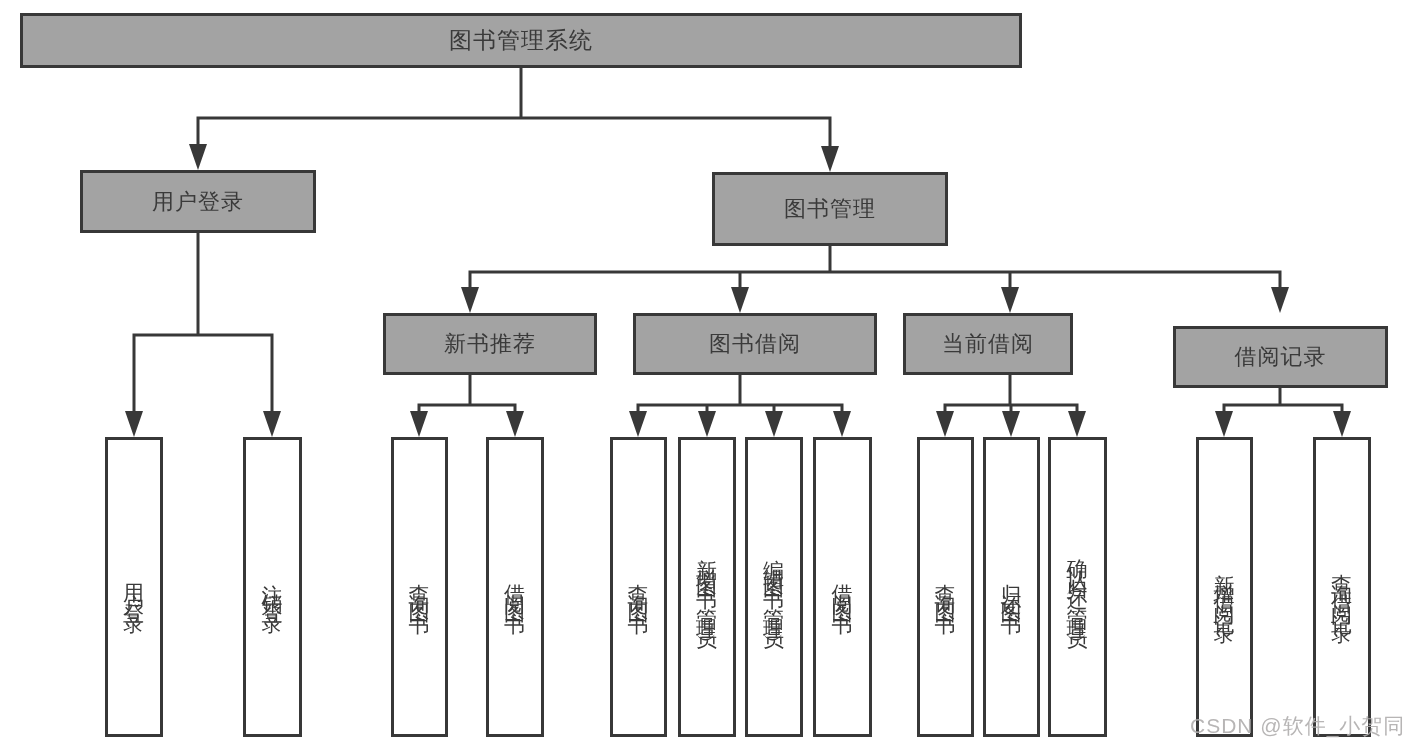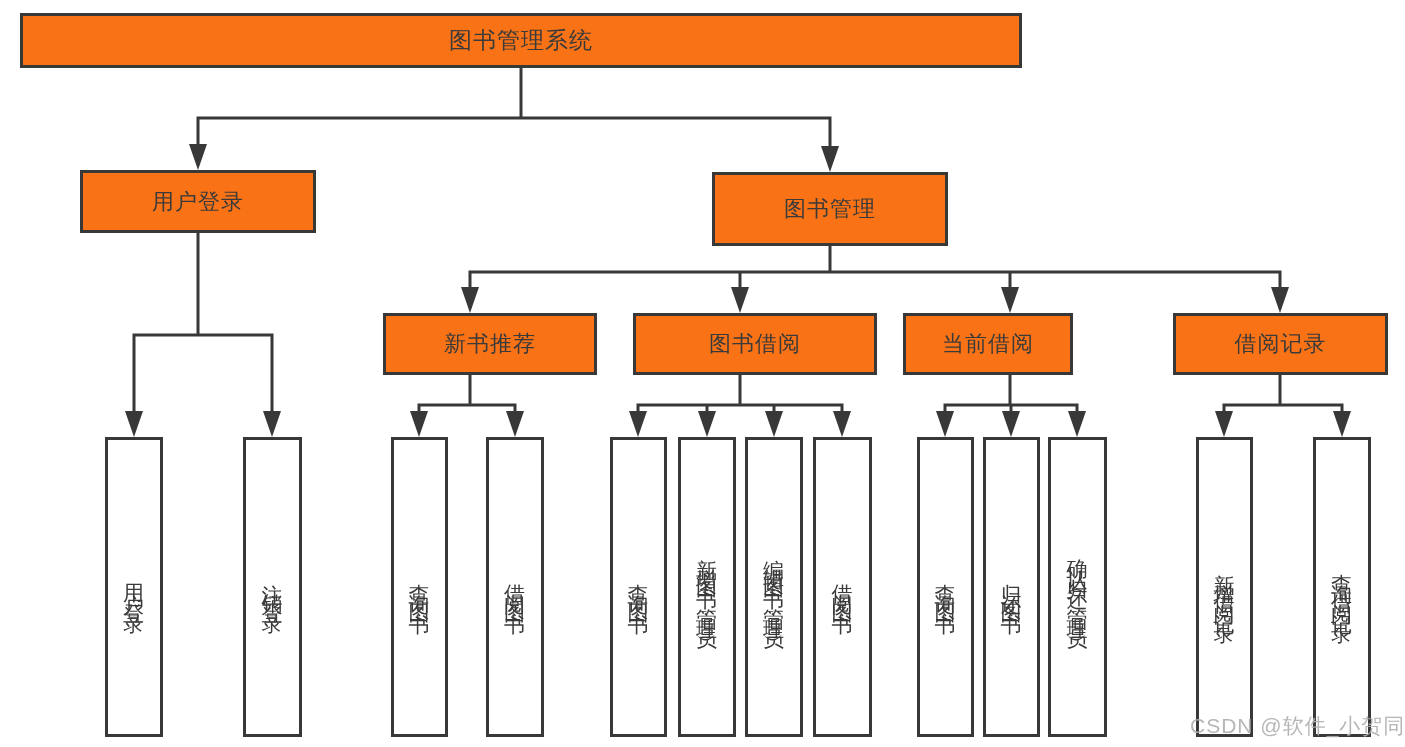--- a/index.html
+++ b/index.html
@@ -16,21 +16,21 @@
     width:1405px;height:747px;
     background:var(--background);
     overflow:hidden;
   }
   .edges{stroke:var(--line);stroke-width:3;fill:none;}
   .arrows{fill:var(--line);stroke:none;}
   svg.connectors{position:absolute;left:0;top:0;z-index:0;}
   .hbox{
     position:absolute;
     border:3px solid var(--line);
-    background:#f97316;
+    background:#a3a3a3;
     display:flex;align-items:center;justify-content:center;
     font-size:22px;color:var(--text);
     letter-spacing:1px;
     z-index:1;
   }
   .hbox.root{font-size:23px;}
   .vbox{
     position:absolute;
     top:437px;height:300px;
     border:3px solid var(--line);
@@ -116,21 +116,21 @@
   </svg>
 
   <div class="hbox root" style="left:20px;top:13px;width:1002px;height:55px">图书管理系统</div>
 
   <div class="hbox" style="left:80px;top:170px;width:236px;height:63px">用户登录</div>
   <div class="hbox" style="left:712px;top:172px;width:236px;height:74px">图书管理</div>
 
   <div class="hbox" style="left:383px;top:313px;width:214px;height:62px">新书推荐</div>
   <div class="hbox" style="left:633px;top:313px;width:244px;height:62px">图书借阅</div>
   <div class="hbox" style="left:903px;top:313px;width:170px;height:62px">当前借阅</div>
-  <div class="hbox" style="left:1173px;top:313px;width:215px;height:62px">借阅记录</div>
+  <div class="hbox" style="left:1173px;top:326px;width:215px;height:62px">借阅记录</div>
 
   <div class="vbox" style="left:105px;width:58px">
     <span>用户登录</span>
   </div>
   <div class="vbox" style="left:243px;width:59px">
     <span>注销登录</span>
   </div>
 
   <div class="vbox" style="left:391px;width:57px">
     <span>查询图书</span>

